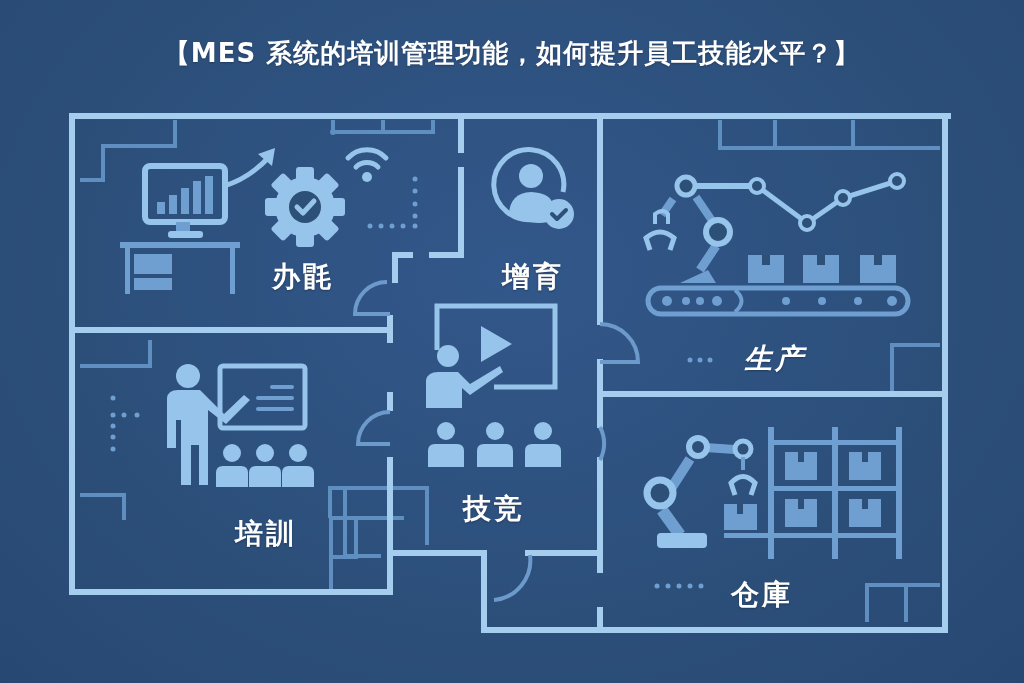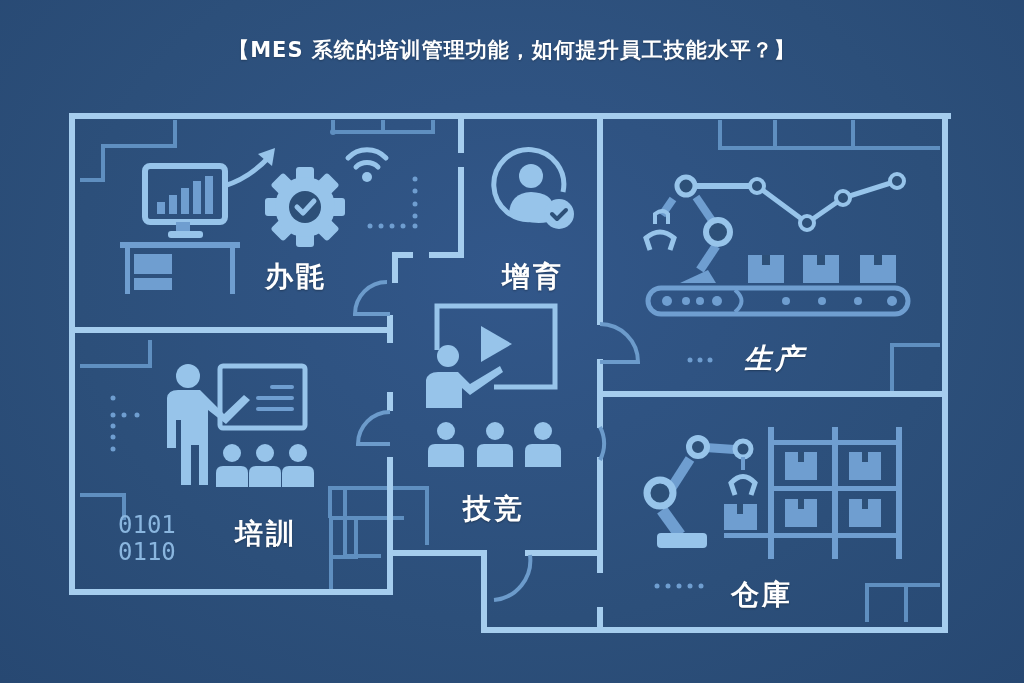--- a/index.html
+++ b/index.html
@@ -6,21 +6,21 @@
   body {
     width:1024px; height:683px; overflow:hidden;
     background:#2d5078;
     font-family:"DejaVu Sans","Liberation Sans",sans-serif;
     position:relative;
   }
   .stage { position:absolute; left:0; top:0; width:1024px; height:683px;
     background: radial-gradient(ellipse at 50% 40%, #32578a 0%, #2c4f7a 60%, #274872 100%); }
   .title {
     position:absolute; left:0; top:36px; width:1024px; text-align:center;
-    color:#ffffff; font-size:21px; font-weight:bold; letter-spacing:1px;
+    color:#ffffff; font-size:26px; font-weight:bold; letter-spacing:1px;
     font-family:"DejaVu Sans","Liberation Sans",sans-serif;
     text-shadow:0 1px 2px rgba(0,0,0,0.25);
   }
   svg { position:absolute; left:0; top:0; }
   .room-label {
     position:absolute; color:#ffffff; font-size:28px; font-weight:bold;
     letter-spacing:3px; white-space:nowrap;
     font-family:"DejaVu Sans","Liberation Sans",sans-serif;
     text-shadow:0 1px 2px rgba(0,0,0,0.3);
   }
@@ -276,21 +276,19 @@
     </g>
     <g>
       <circle cx="657" cy="586" r="2.5" class="dot"></circle>
       <circle cx="668" cy="586" r="2.5" class="dot"></circle>
       <circle cx="679" cy="586" r="2.5" class="dot"></circle>
       <circle cx="690" cy="586" r="2.5" class="dot"></circle>
       <circle cx="701" cy="586" r="2.5" class="dot"></circle>
     </g>
   </svg>
 
-  <div class="room-label" style="left:265px;top:258px;">办毷</div>
+  <div class="room-label" style="left:272px;top:258px;">办毷</div>
   <div class="room-label" style="left:502px;top:258px;">增育</div>
   <div class="room-label" style="left:744px;top:340px;font-style:italic;">生产</div>
   <div class="room-label" style="left:235px;top:515px;">培訓</div>
-  <div class="binary">0101
-0110</div>
   <div class="room-label" style="left:463px;top:490px;text-align:right;">技竞</div>
   <div class="room-label" style="left:731px;top:576px;">仓庫</div>
 </div>
 
 </body></html>

